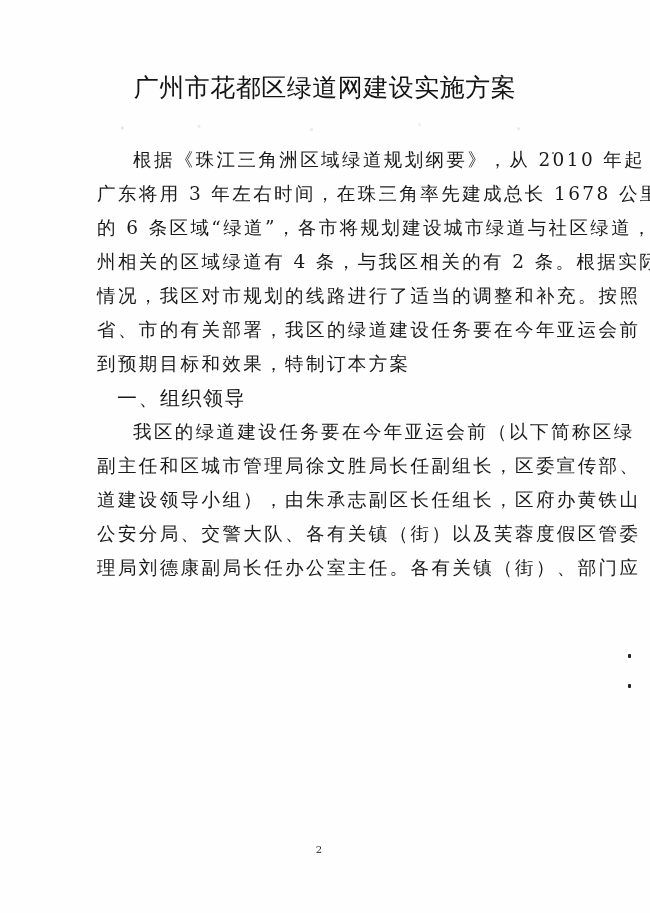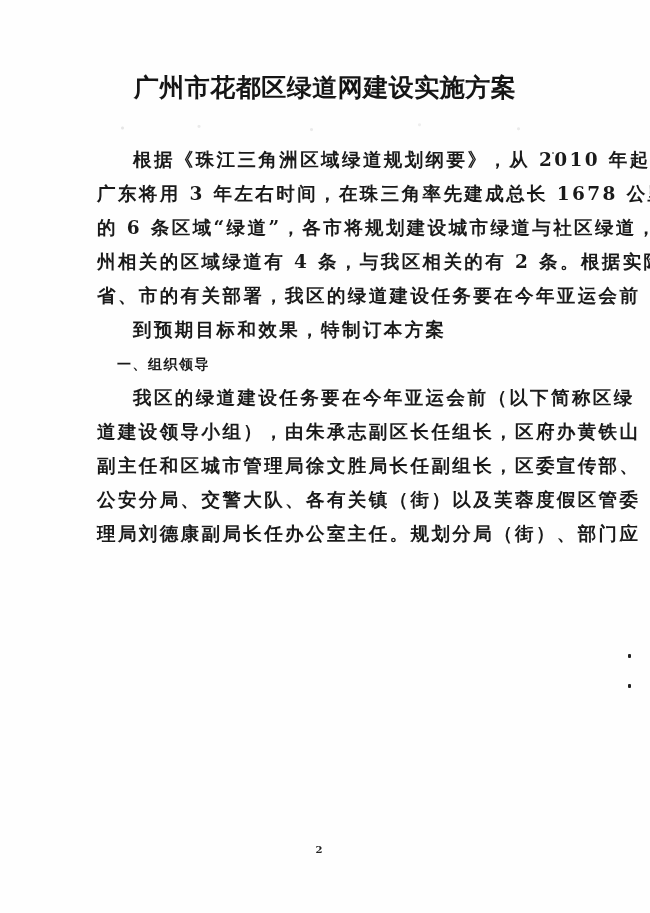--- a/index.html
+++ b/index.html
@@ -14,21 +14,20 @@
       overflow: hidden;
       font-family: "DejaVu Serif", "Liberation Serif", serif;
       color: #1a1a1a;
     }
     .page {
       position: absolute;
       left: 0; top: 0;
       width: 650px;
       height: 913px;
       background: #fefefe;
-      font-weight: bold;
     }
     .title {
       position: absolute;
       left: 0;
       width: 650px;
       top: 70px;
       text-align: center;
       font-family: "DejaVu Sans", "Liberation Sans", sans-serif;
       font-size: 25px;
       line-height: 36px;
@@ -62,25 +61,24 @@
       white-space: nowrap;
       letter-spacing: 2.4px;
       text-align: justify;
       text-align-last: justify;
     }
     .line.indent {
       padding-left: 36px;
     }
     .line.last {
       text-align-last: left;
-      margin-left: 36px;
     }
     .line.heading {
       font-family: "DejaVu Sans", "Liberation Sans", sans-serif;
-      font-size: 14px;
+      font-size: 20px;
       padding-left: 20px;
       text-align-last: left;
       letter-spacing: 1.5px;
     }
     .page-number {
       position: absolute;
       left: 312px;
       top: 844px;
       width: 14px;
       text-align: center;
@@ -104,30 +102,31 @@
   <div class="title">广州市花都区绿道网建设实施方案</div>
 
   <div class="noise"></div>
 
   <div class="body-text">
 
     <span class="line indent">根据《珠江三角洲区域绿道规划纲要》，从 2010 年起，</span>
     <span class="line">广东将用 3 年左右时间，在珠三角率先建成总长 1678 公里</span>
     <span class="line">的 6 条区域“绿道”，各市将规划建设城市绿道与社区绿道，</span>
     <span class="line">州相关的区域绿道有 4 条，与我区相关的有 2 条。根据实际</span>
+    <span class="line">情况，我区对市规划的线路进行了适当的调整和补充。按照</span>
     <span class="line">省、市的有关部署，我区的绿道建设任务要在今年亚运会前</span>
     <span class="line last">到预期目标和效果，特制订本方案</span>
 
     <span class="line heading">一、组织领导</span>
 
     <span class="line indent">我区的绿道建设任务要在今年亚运会前（以下简称区绿</span>
+    <span class="line">副主任和区城市管理局徐文胜局长任副组长，区委宣传部、</span>
     <span class="line">道建设领导小组），由朱承志副区长任组长，区府办黄铁山</span>
-    <span class="line">副主任和区城市管理局徐文胜局长任副组长，区委宣传部、</span>
     <span class="line">公安分局、交警大队、各有关镇（街）以及芙蓉度假区管委</span>
-    <span class="line">理局刘德康副局长任办公室主任。规划分局（街）、部门应</span>
+    <span class="line">理局刘德康副局长任办公室主任。各有关镇（街）、部门应</span>
   </div>
 
   <div class="page-number">2</div>
 
   <div class="scan-dot" style="left:628px; top:654px;"></div>
   <div class="scan-dot" style="left:628px; top:684px;"></div>
   <div class="scan-dot" style="left:552px; top:152px; width:2px; height:2px; background:#666;"></div>
 </div>
 
 </body></html>

